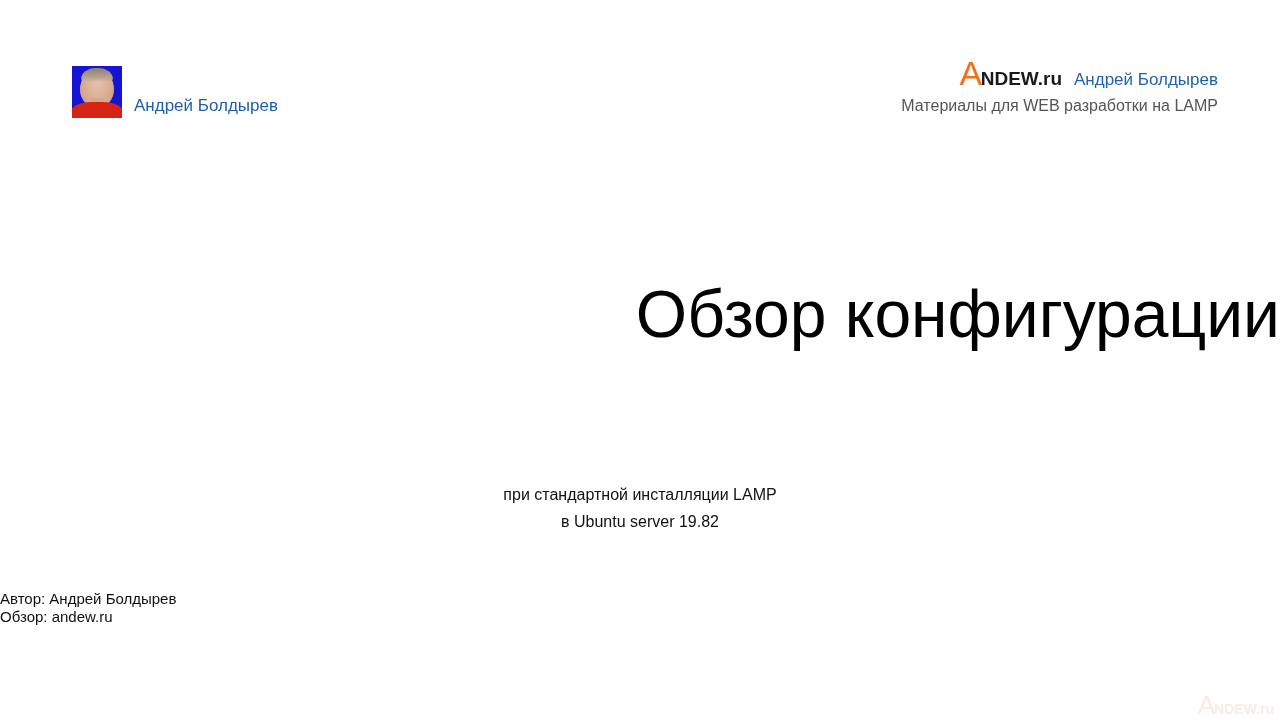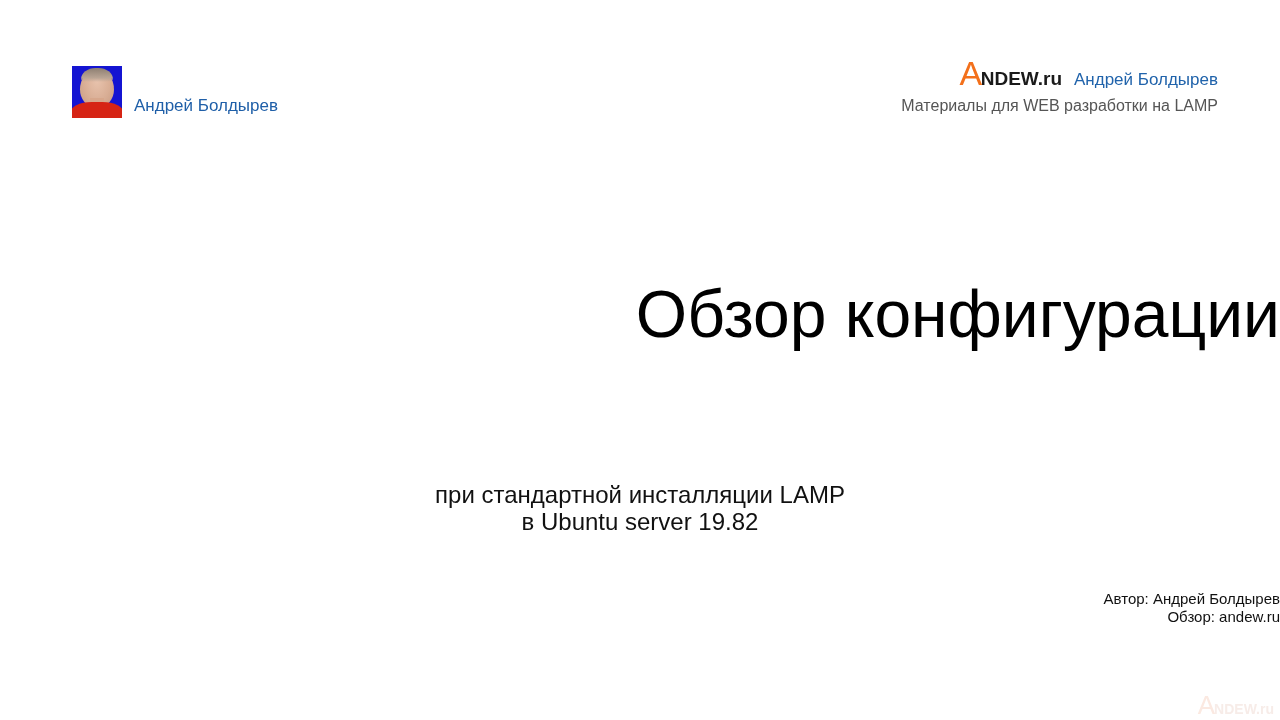--- a/index.html
+++ b/index.html
@@ -142,36 +142,36 @@
     white-space: nowrap;
   }
 
   
   .subtitle {
     position: absolute;
     left: 0;
     right: 0;
     top: 481px;
     text-align: center;
-    font-size: 24px;
+    font-size: 16px;
     line-height: 27px;
     color: #111111;
   }
   .subtitle .line {
     display: block;
     white-space: nowrap;
   }
 
   
   .credits {
     position: absolute;
     left: 0;
     right: 0;
     top: 590px;
-    text-align: right;
+    text-align: left;
     font-size: 15px;
     line-height: 18px;
     color: #111111;
   }
   .credits .line {
     display: block;
     white-space: nowrap;
   }
 
   

